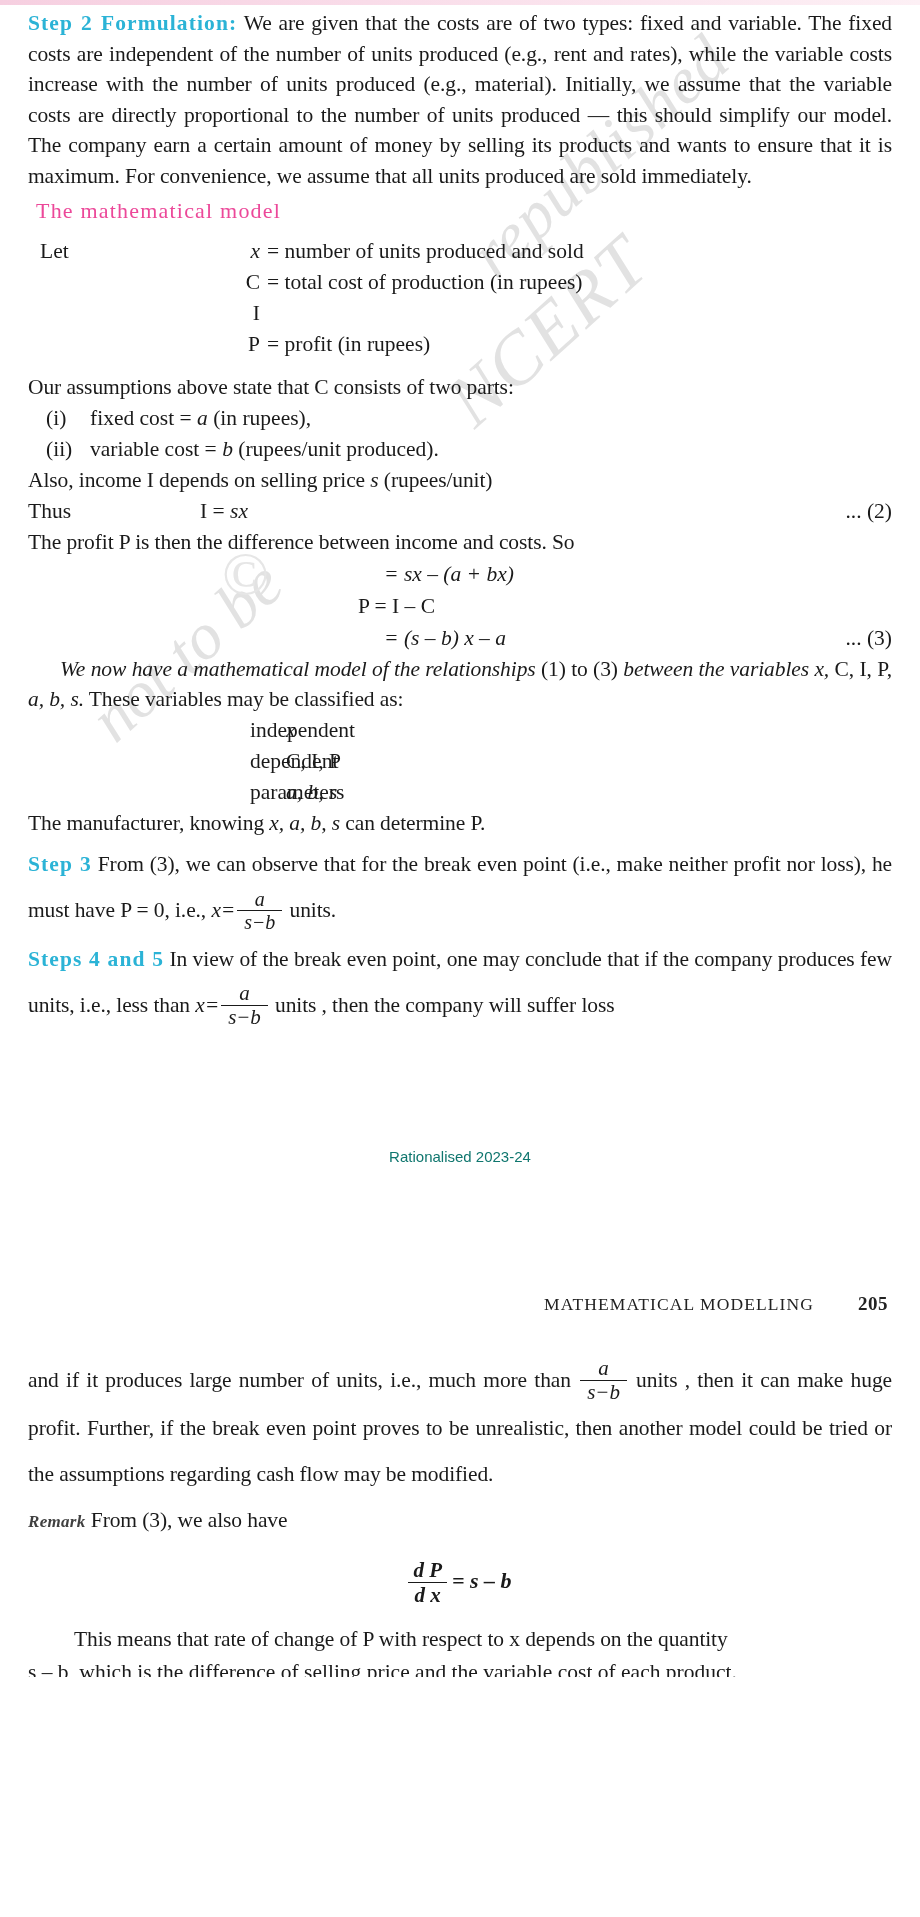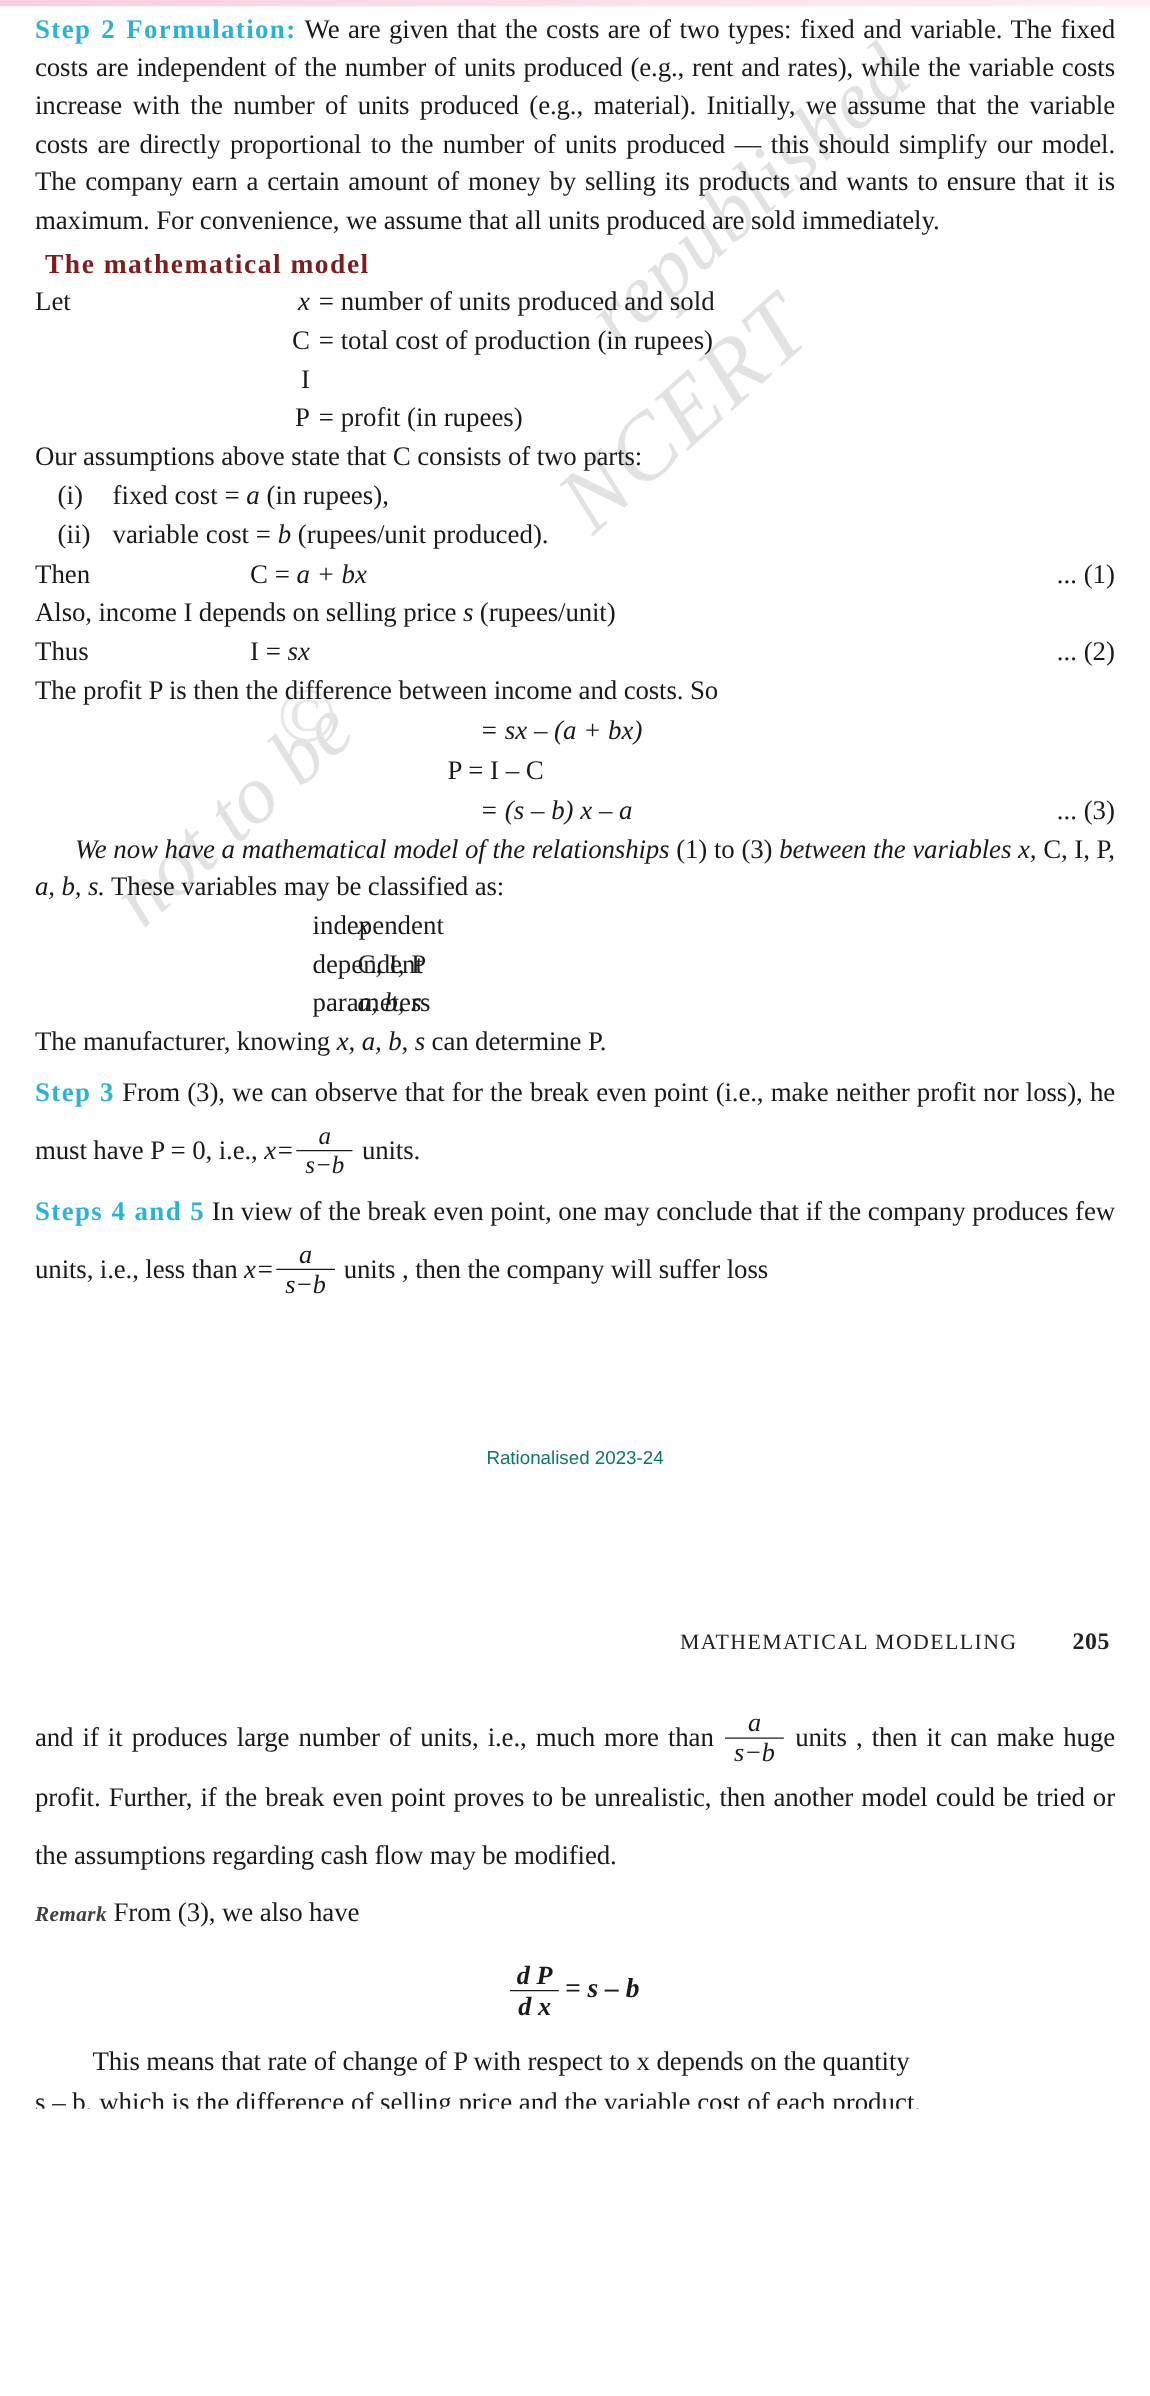--- a/index.html
+++ b/index.html
@@ -79,29 +79,29 @@
   }
   .para.first { margin-top: 8px; }
 
   .heading-teal {
     color: #2bb3d6;
     font-weight: bold;
     font-size: 21.5px;
     letter-spacing: 1.1px;
   }
   .sub-heading {
-    color: #7f1d1d;
-    font-weight: bold;
+    color: #ec4899;
+    font-weight: normal;
     font-size: 22px;
     letter-spacing: 1.2px;
     margin: 7px 0 2px 8px;
   }
 
   
-  .deflist { margin: 0; }
+  .deflist { margin: 12px; }
   .defrow {
     display: flex;
     font-size: 21.5px;
     line-height: 31px;
     align-items: baseline;
   }
   .defrow .lead { width: 150px; flex: 0 0 150px; }
   .defrow .eqcol { text-align: right; width: 70px; flex: 0 0 70px; }
   .defrow .body { padding-left: 7px; }
 
@@ -266,25 +266,20 @@
 
   <div class="itemrow">
     <span class="marker">(i)</span>
     <span><span>fixed cost = </span><i>a</i><span> (in rupees),</span></span>
   </div>
   <div class="itemrow">
     <span class="marker">(ii)</span>
     <span><span>variable cost = </span><i>b</i><span> (rupees/unit produced).</span></span>
   </div>
 
-  <div class="eqrow">
-    <span class="lhs-label">Then</span>
-    <span class="eq-center"><span>C = </span><i>a + bx</i></span>
-    <span class="eq-tag">... (1)</span>
-  </div>
 
   <p class="para"><span>Also, income I depends on selling price </span><i>s</i><span> (rupees/unit)</span></p>
 
   <div class="eqrow">
     <span class="lhs-label">Thus</span>
     <span class="eq-center"><span>I = </span><i>sx</i></span>
     <span class="eq-tag">... (2)</span>
   </div>
 
   <p class="para">The profit P is then the difference between income and costs. So</p>

